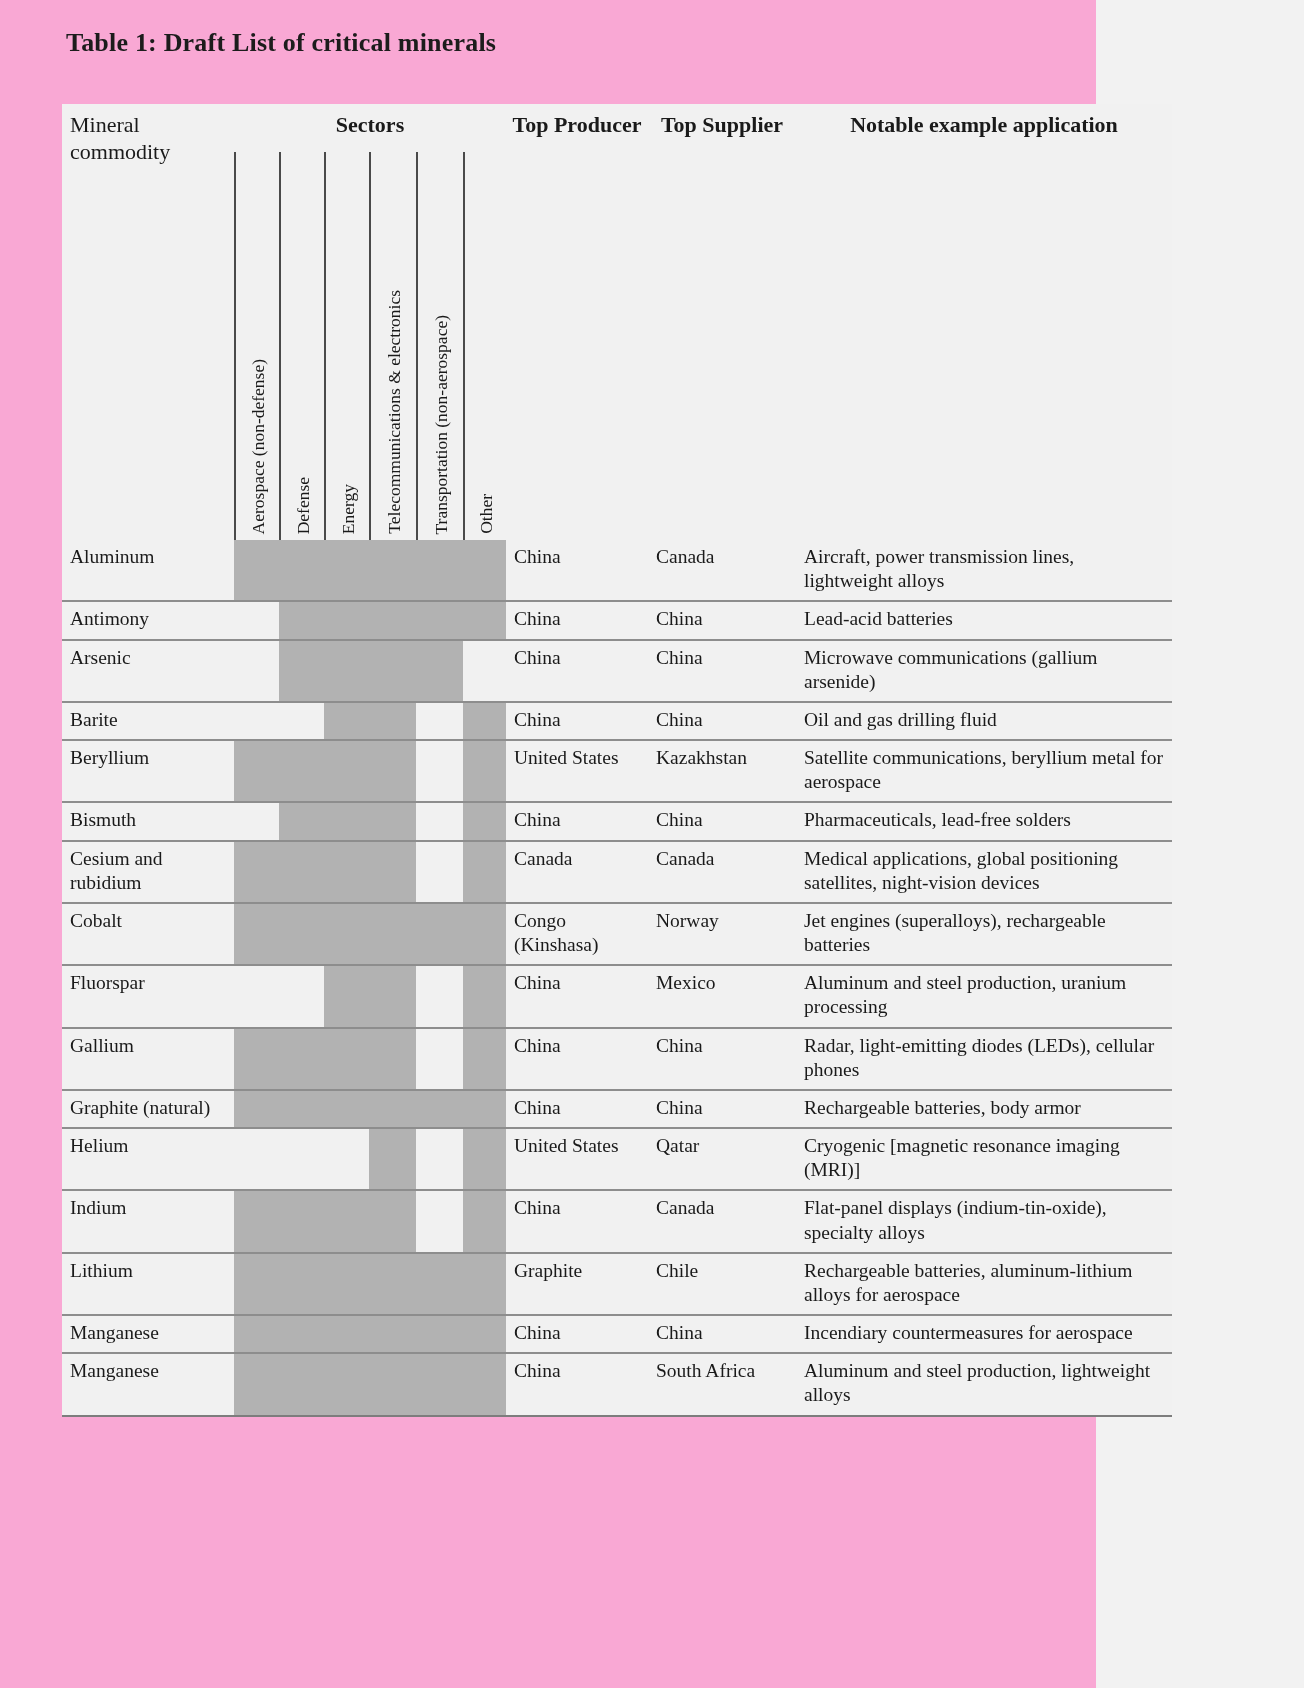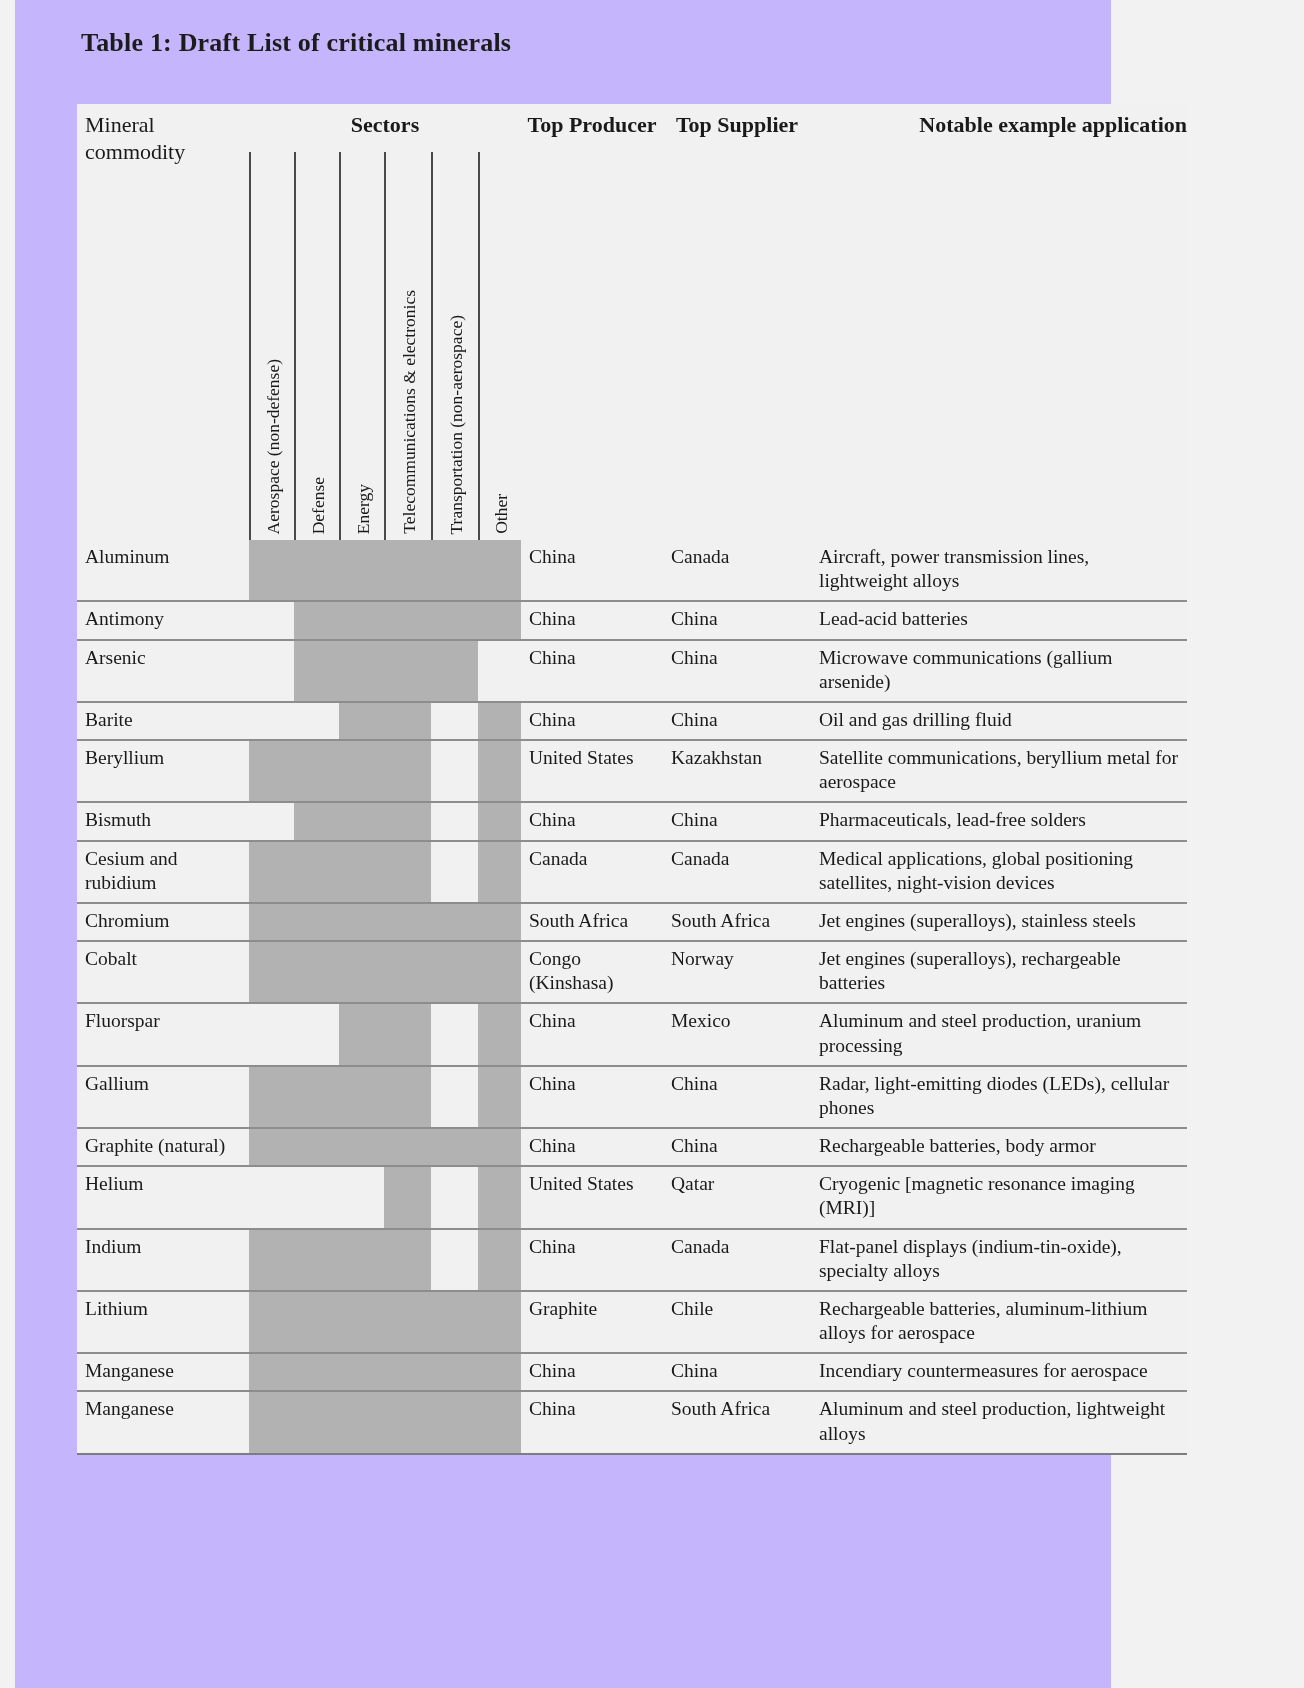--- a/index.html
+++ b/index.html
@@ -10,24 +10,24 @@
   body {
     width: 1304px;
     height: 1688px;
     font-family: "Liberation Serif", "DejaVu Serif", serif;
     color: #1a1a1a;
     position: relative;
     overflow: hidden;
   }
   #page {
     position: absolute;
-    left: 15px; top: 0;
+    left: 0; top: 0;
     width: 1096px;
     height: 1688px;
-    background: #c4b5fd;
+    background: #f9a8d4;
   }
   #caption {
     position: absolute;
     left: 66px;
     top: 28px;
     font-size: 26px;
     font-weight: bold;
     letter-spacing: 0.2px;
     color: #1c1c1c;
   }
@@ -79,21 +79,21 @@
     font-size: 22px;
     text-align: center;
     line-height: 1.22;
     padding-top: 8px !important;
     border-bottom: 2.5px solid #3a3a3a;
     border-left: 2px solid #4a4a4a;
   }
   .h-app {
     font-weight: bold;
     font-size: 22px;
-    text-align: right;
+    text-align: center;
     padding-top: 8px !important;
     border-bottom: 2.5px solid #3a3a3a;
     border-left: 2px solid #4a4a4a;
   }
 
   
   tr.drow > td {
     border-bottom: 2px solid #8d8d8d;
     padding: 5px 7px 7px 8px;
     line-height: 1.24;
@@ -250,32 +250,20 @@
           <td class="c-sec on" style="background: rgb(178, 178, 178);"></td>
           <td class="c-sec on" style="background: rgb(178, 178, 178);"></td>
           <td class="c-sec on" style="background: rgb(178, 178, 178);"></td>
           <td class="c-sec"></td>
           <td class="c-sec on" style="background: rgb(178, 178, 178);"></td>
           <td class="c-prod">Canada</td>
           <td class="c-supp">Canada</td>
           <td class="c-app">Medical applications, global positioning satellites, night-vision devices</td>
         </tr>
         <tr class="drow">
-          <td class="c-mineral">Chromium</td>
-          <td class="c-sec on" style="background: rgb(178, 178, 178);"></td>
-          <td class="c-sec on" style="background: rgb(178, 178, 178);"></td>
-          <td class="c-sec on" style="background: rgb(178, 178, 178);"></td>
-          <td class="c-sec on" style="background: rgb(178, 178, 178);"></td>
-          <td class="c-sec on" style="background: rgb(178, 178, 178);"></td>
-          <td class="c-sec on" style="background: rgb(178, 178, 178);"></td>
-          <td class="c-prod">South Africa</td>
-          <td class="c-supp">South Africa</td>
-          <td class="c-app">Jet engines (superalloys), stainless steels</td>
-        </tr>
-        <tr class="drow">
           <td class="c-mineral">Cobalt</td>
           <td class="c-sec on" style="background: rgb(178, 178, 178);"></td>
           <td class="c-sec on" style="background: rgb(178, 178, 178);"></td>
           <td class="c-sec on" style="background: rgb(178, 178, 178);"></td>
           <td class="c-sec on" style="background: rgb(178, 178, 178);"></td>
           <td class="c-sec on" style="background: rgb(178, 178, 178);"></td>
           <td class="c-sec on" style="background: rgb(178, 178, 178);"></td>
           <td class="c-prod">Congo (Kinshasa)</td>
           <td class="c-supp">Norway</td>
           <td class="c-app">Jet engines (superalloys), rechargeable batteries</td>

